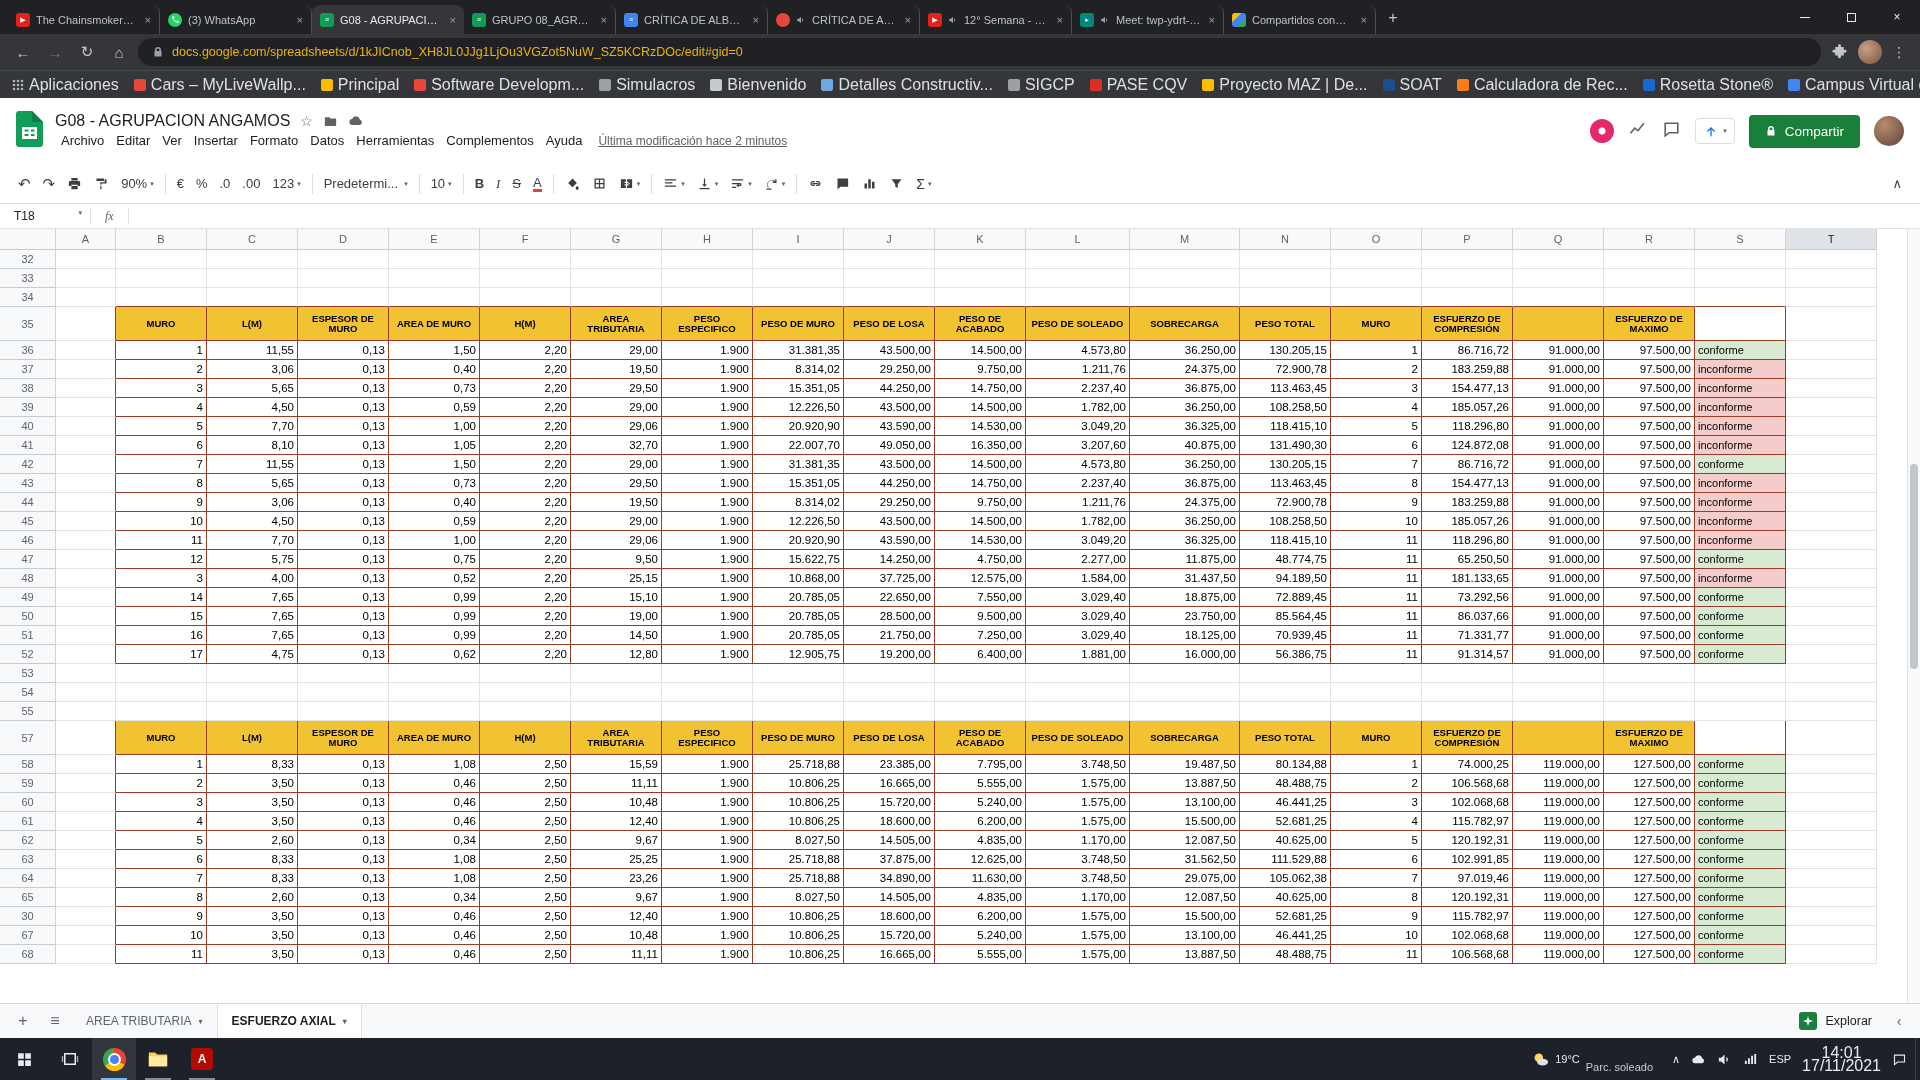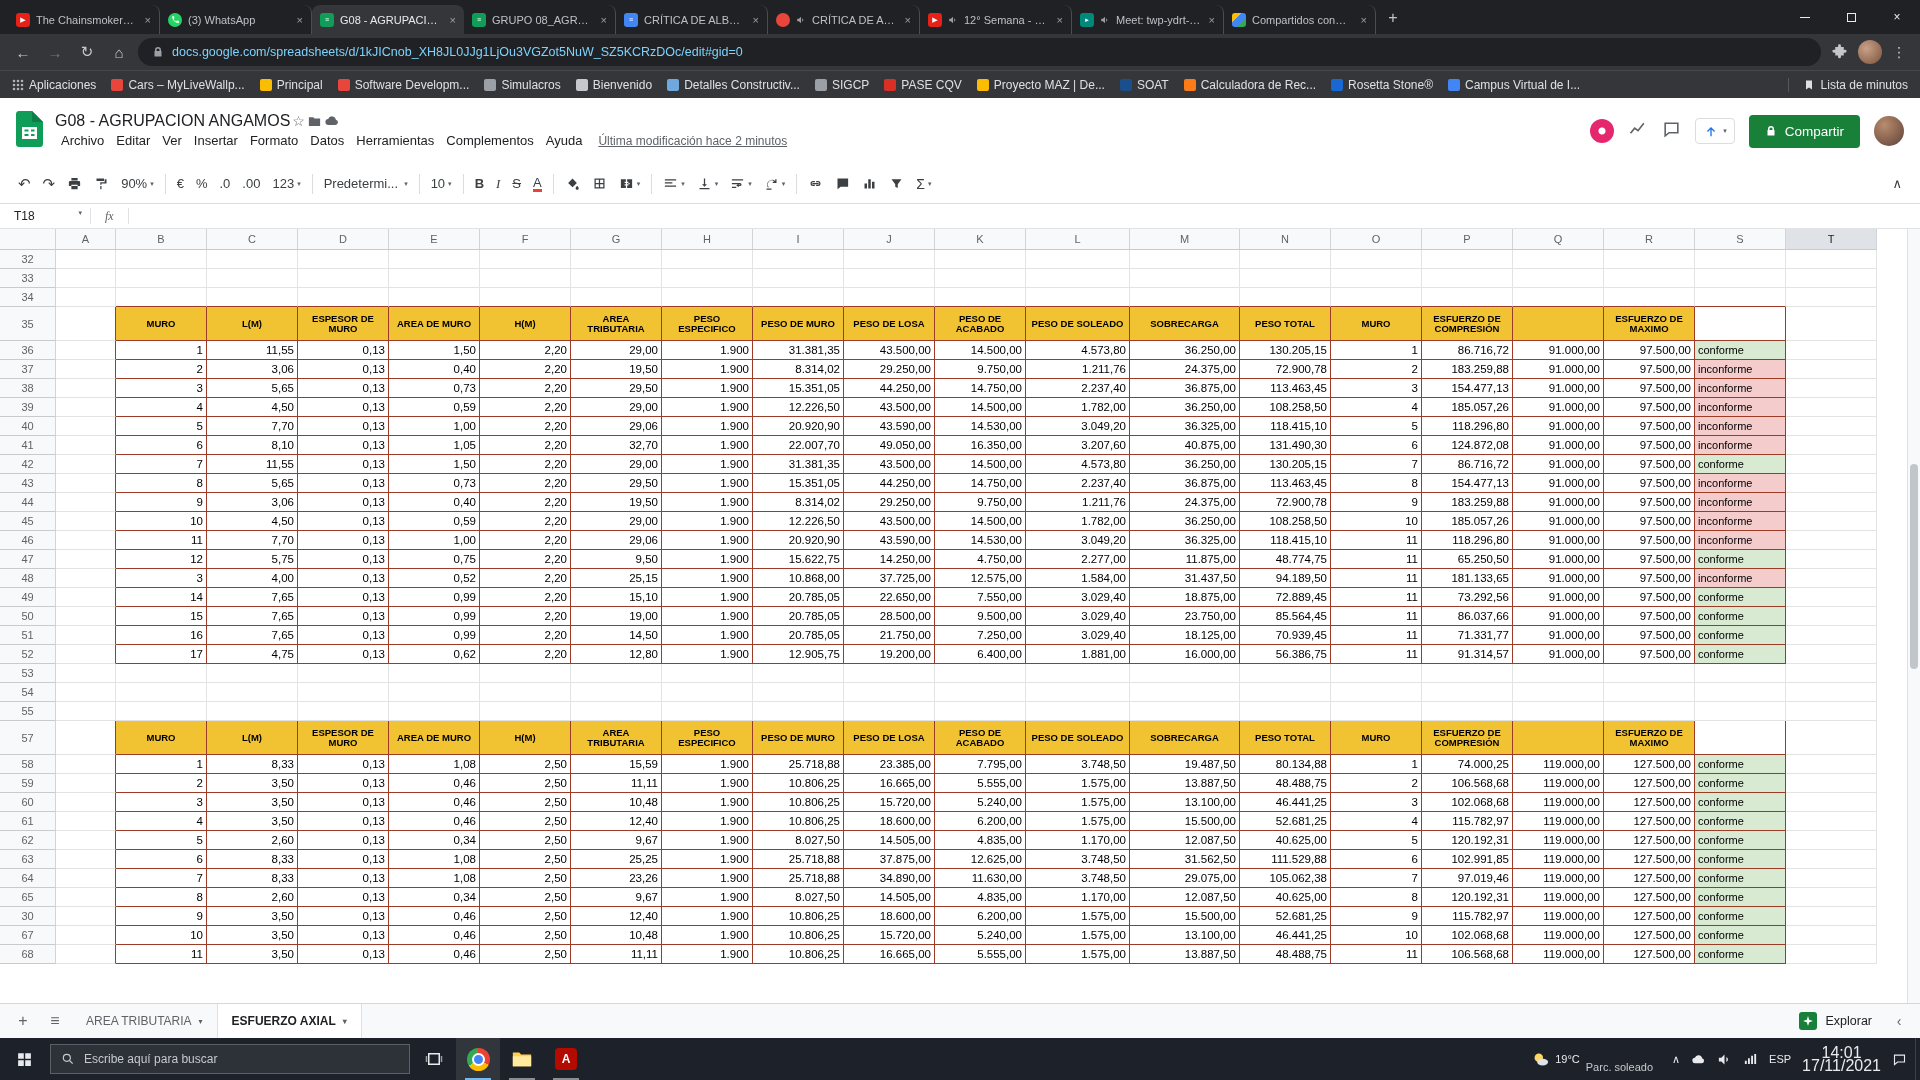--- a/index.html
+++ b/index.html
@@ -20,36 +20,36 @@
   .newtab{width:26px;height:26px;margin:0 0 3px 4px;display:flex;align-items:center;justify-content:center;color:#c4c7ca;font-size:16px;border-radius:50%;}
   .winctl{display:flex;height:34px;margin-left:auto;}
   .winctl .wbtn{width:46px;display:flex;align-items:center;justify-content:center;color:#e8eaed;font-size:12px;}
   .minbar{width:10px;height:1px;background:#e8eaed;display:block;}
   .maxbox{width:9px;height:9px;border:1px solid #e8eaed;display:block;}
 
   
   .addrbar{height:36px;background:#35363a;display:flex;align-items:center;padding:0 10px;gap:6px;flex:none;}
   .nav{width:26px;height:26px;border-radius:50%;display:flex;align-items:center;justify-content:center;color:#c4c7ca;font-size:15px;flex:none;}
   .nav.dis{color:#70757a;}
-  .urlpill{flex:1;height:28px;background:#202124;border-radius:14px;display:flex;align-items:center;gap:8px;padding:12px 14px;color:#7dd3fc;font-size:12.5px;overflow:hidden;white-space:nowrap;}
+  .urlpill{flex:1;height:28px;background:#202124;border-radius:14px;display:flex;align-items:center;gap:8px;padding:12px 14px;color:#eab308;font-size:12.5px;overflow:hidden;white-space:nowrap;}
   .addr-right{display:flex;align-items:center;gap:10px;padding:0 4px;}
   .avatar-sm{width:24px;height:24px;border-radius:50%;background:radial-gradient(circle at 35% 35%,#c9a18a,#7a5239);flex:none;}
   .kebab{color:#c4c7ca;font-size:14px;}
 
   
-  .bmbar{height:28px;background:#35363a;border-top:1px solid #45484d;display:flex;align-items:center;padding:0 12px;gap:33px;color:#dde0e3;font-size:12px;flex:none;}
+  .bmbar{height:28px;background:#35363a;border-top:1px solid #45484d;display:flex;align-items:center;padding:0 12px;gap:33px;color:#dde0e3;font-size:16px;flex:none;}
   .bm{display:flex;align-items:center;gap:5px;white-space:nowrap;}
   .bmi{width:12px;height:12px;border-radius:2px;flex:none;}
   .bm-spacer{flex:1;}
   .reading{display:flex;gap:6px;align-items:center;border-left:1px solid #55585c;padding-left:14px;white-space:nowrap;}
 
   
   .gsheader{height:66px;background:#fff;display:flex;align-items:center;padding:0 16px;gap:12px;flex:none;}
   .titleblock{flex:1;display:flex;flex-direction:column;justify-content:center;gap:1px;}
-  .trow{display:flex;align-items:center;gap:2px;}
+  .trow{display:flex;align-items:center;gap:10px;}
   .doctitle{font-size:16px;color:#202124;}
   .ticon{color:#5f6368;font-size:14px;display:flex;align-items:center;}
   .mrow{display:flex;align-items:center;}
   .menu{font-size:13px;color:#202124;padding:2px 6px;border-radius:3px;}
   .lastmod{margin-left:10px;font-size:12px;color:#5f6368;text-decoration:underline;}
   .hdr-actions{display:flex;align-items:center;gap:14px;}
   .pinkcircle{width:24px;height:24px;border-radius:50%;background:radial-gradient(circle,#fff 0 3px,#e5286e 4px);}
   .presentbtn{display:flex;align-items:center;gap:4px;border:1px solid #dadce0;border-radius:4px;padding:4px 7px;}
   .sharebtn{display:flex;align-items:center;gap:8px;background:var(--share);color:#fff;font-size:13.5px;padding:9px 16px;border-radius:4px;}
   .avatar{width:30px;height:30px;border-radius:50%;background:radial-gradient(circle at 35% 30%,#b98c6d,#5d4037);}
@@ -1426,27 +1426,20 @@
     </span>
     <span class="panel-collapse">‹</span>
   </div>
 
   <div class="taskbar">
     <span class="tstart">
       <svg viewBox="0 0 24 24" width="17" height="17">
           <path fill="#e8eaed" d="M3 3h8v8H3zm10 0h8v8h-8zM3 13h8v8H3zm10 0h8v8h-8z"></path>
         </svg>
     </span>
-    <div class="tsearch">
-      <svg viewBox="0 0 24 24" width="14" height="14">
-          <circle cx="10" cy="10" r="6" fill="none" stroke="#c6cacd" stroke-width="2"></circle>
-          <path stroke="#c6cacd" stroke-width="2" d="M15 15l5 5"></path>
-        </svg>
-      <span>Escribe aquí para buscar</span>
-    </div>
     <span class="tbicon">
       <svg viewBox="0 0 24 24" width="18" height="18">
           <rect x="5" y="5" width="14" height="14" fill="none" stroke="#e8eaed" stroke-width="2"></rect>
           <path fill="#9aa0a6" d="M1 8h2v8H1zm20 0h2v8h-2z"></path>
         </svg>
     </span>
     <span class="tbicon open activeapp">
         <span class="ic-chrome"></span>
       </span>
     <span class="tbicon open">

